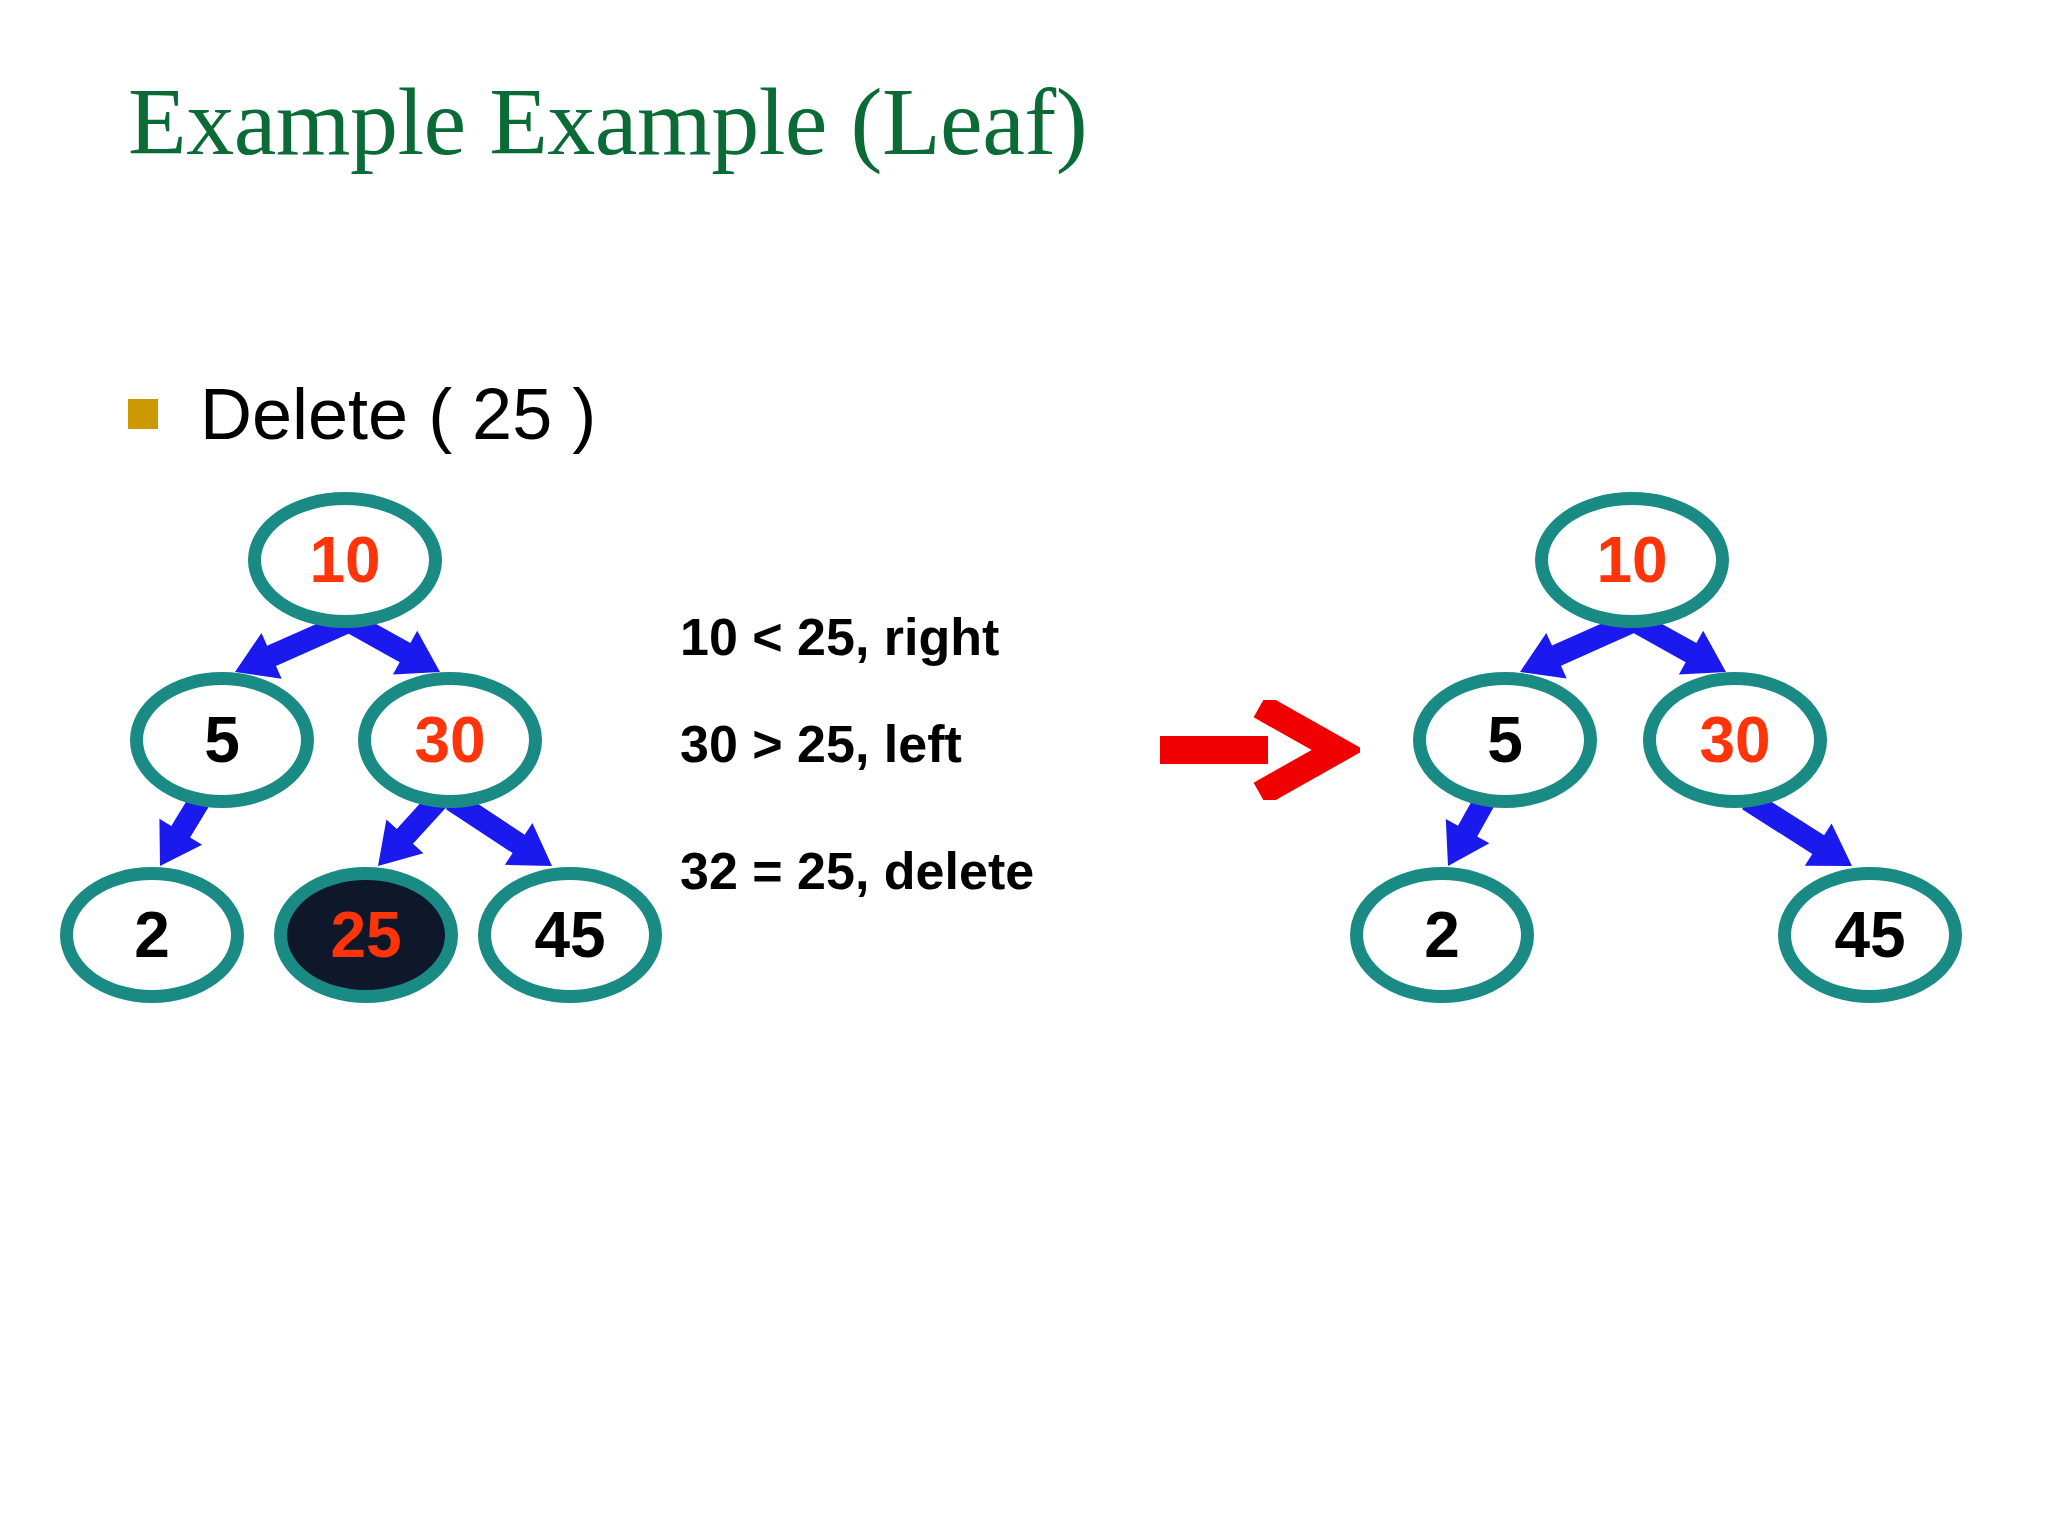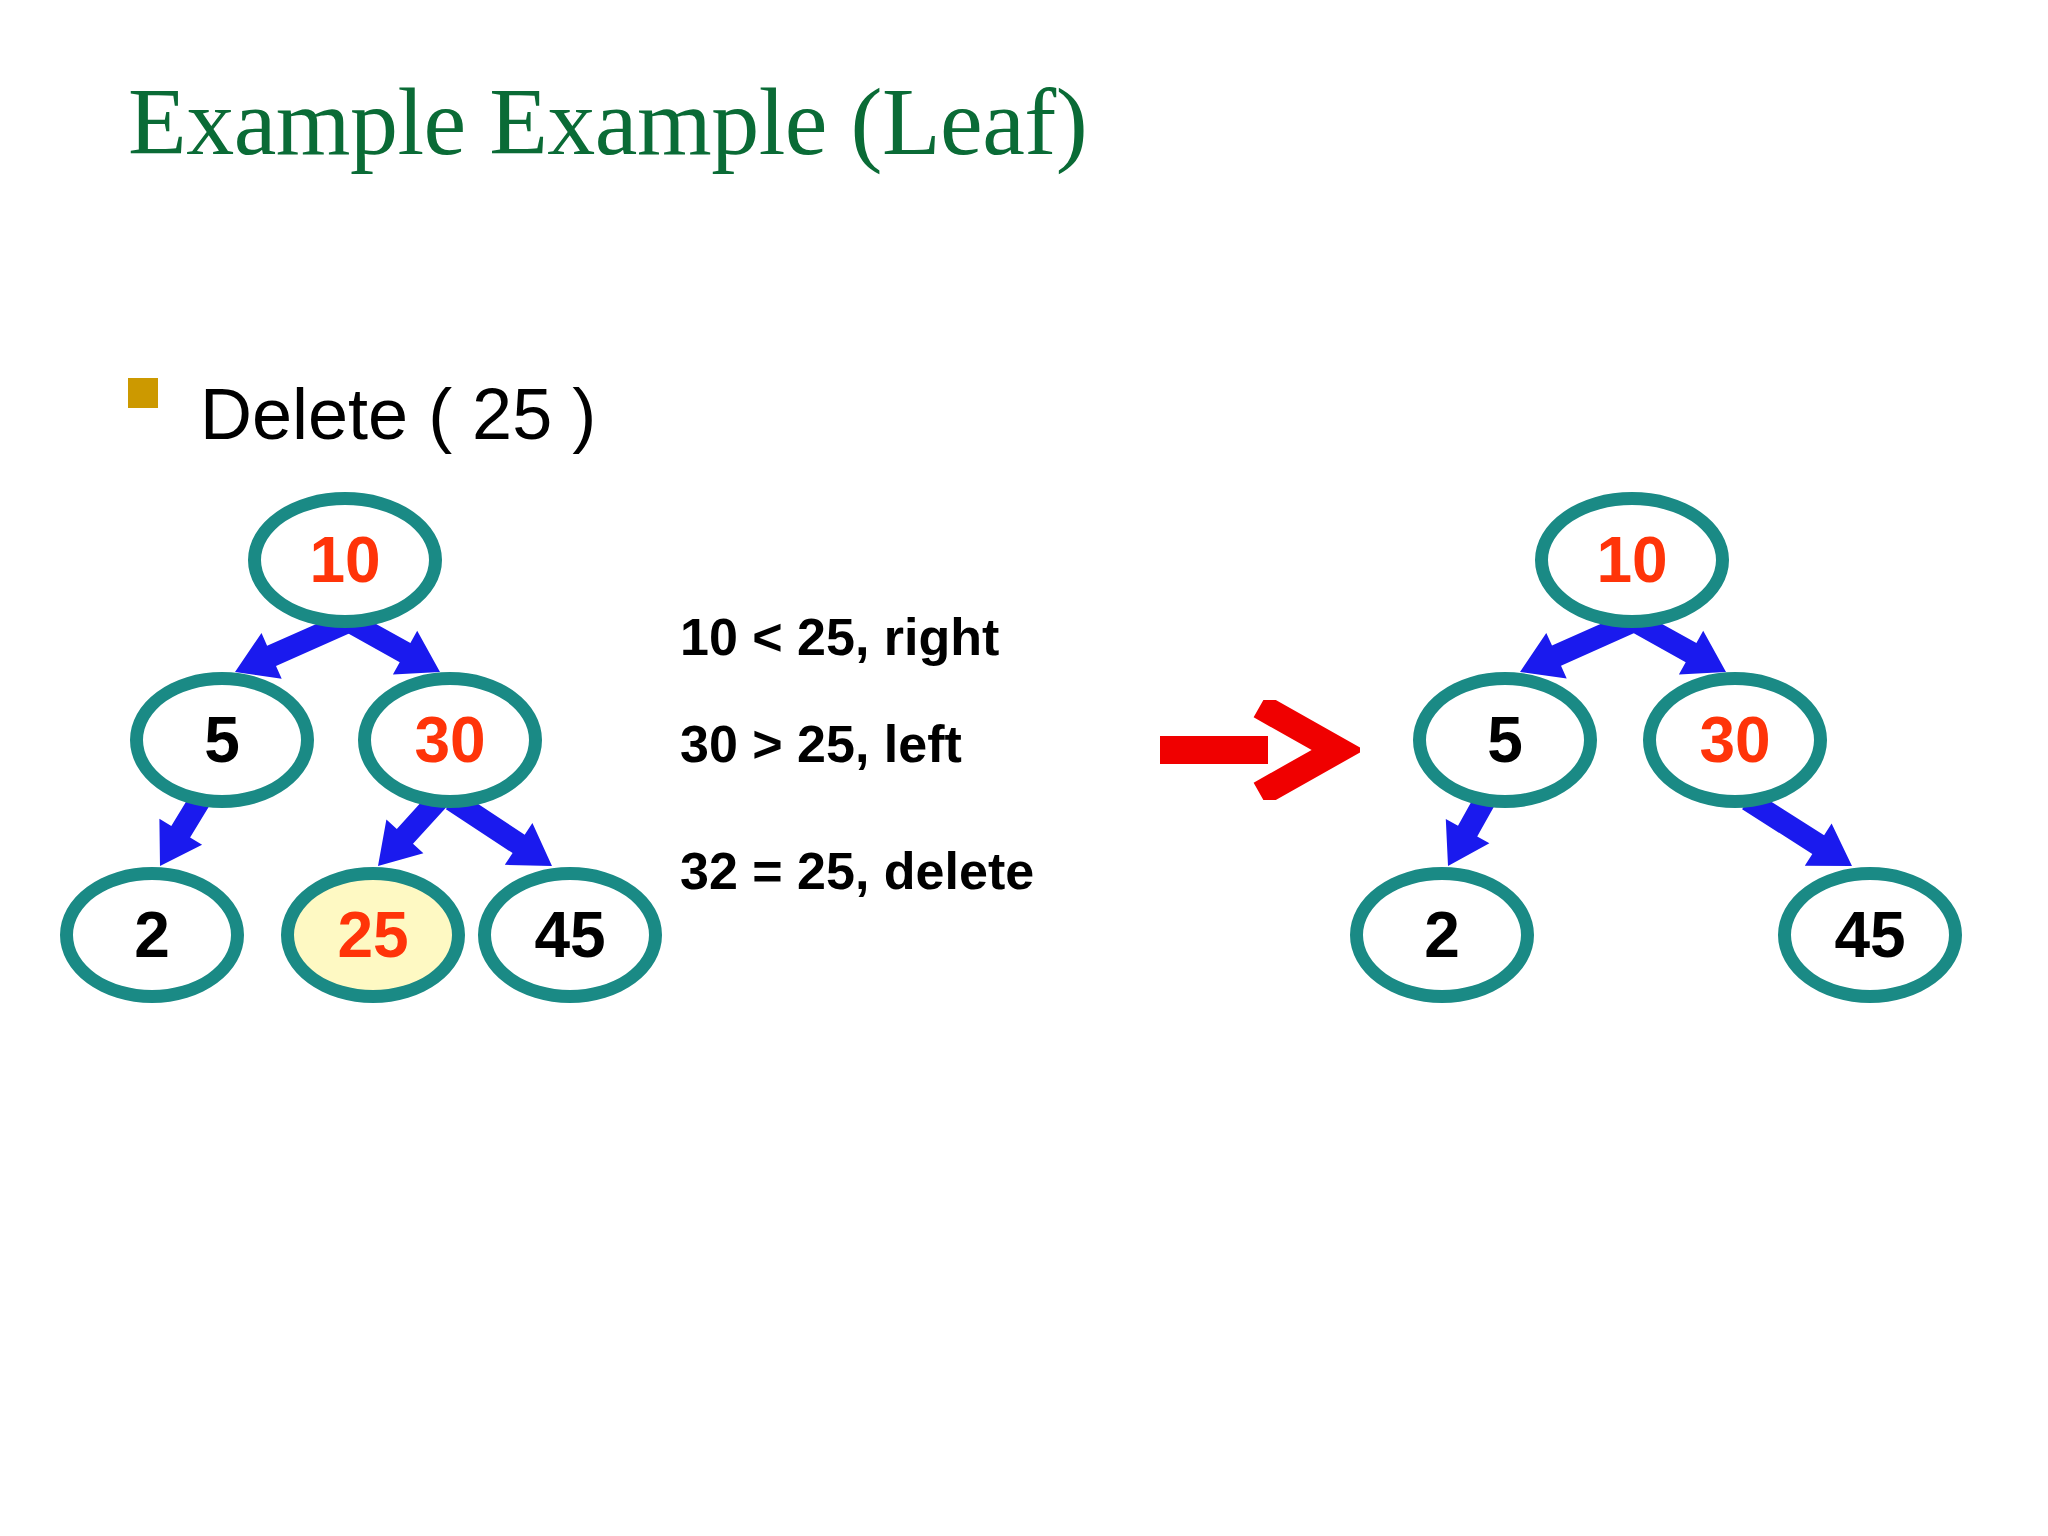--- a/index.html
+++ b/index.html
@@ -28,20 +28,21 @@
     white-space: nowrap;
     letter-spacing: -0.5px;
   }
 
   
   #bullet-row {
     position: absolute;
     left: 128px;
     top: 378px;
     display: flex;
+    align-items: center;
   }
   #bullet-marker {
     width: 30px;
     height: 30px;
     background: #cc9900;
     margin-right: 42px;
     flex: 0 0 auto;
   }
   #bullet-text {
     font-size: 72px;
@@ -132,21 +133,21 @@
       </div>
       <div class="node black" style="left: 130px; top: 672px; width: 184px; height: 136px; border-color: rgb(26, 138, 133); background: rgb(255, 255, 255); color: rgb(0, 0, 0);">
         <span>5</span>
       </div>
       <div class="node orange" style="left: 358px; top: 672px; width: 184px; height: 136px; border-color: rgb(26, 138, 133); background: rgb(255, 255, 255); color: rgb(255, 52, 9);">
         <span>30</span>
       </div>
       <div class="node black" style="left: 60px; top: 867px; width: 184px; height: 136px; border-color: rgb(26, 138, 133); background: rgb(255, 255, 255); color: rgb(0, 0, 0);">
         <span>2</span>
       </div>
-      <div class="node orange" style="left: 281px; top: 867px; width: 184px; height: 136px; border-color: rgb(26, 138, 133); background: #fef9c3; color: rgb(255, 52, 9);">
+      <div class="node orange" style="left: 274px; top: 867px; width: 184px; height: 136px; border-color: rgb(26, 138, 133); background: #0f172a; color: rgb(255, 52, 9);">
         <span>25</span>
       </div>
       <div class="node black" style="left: 478px; top: 867px; width: 184px; height: 136px; border-color: rgb(26, 138, 133); background: rgb(255, 255, 255); color: rgb(0, 0, 0);">
         <span>45</span>
       </div>
     </div>
   <div id="nodes-after">
       <div class="node orange" style="left: 1535px; top: 492px; width: 194px; height: 136px; border-color: rgb(26, 138, 133); background: rgb(255, 255, 255); color: rgb(255, 52, 9);">
         <span>10</span>
       </div>

